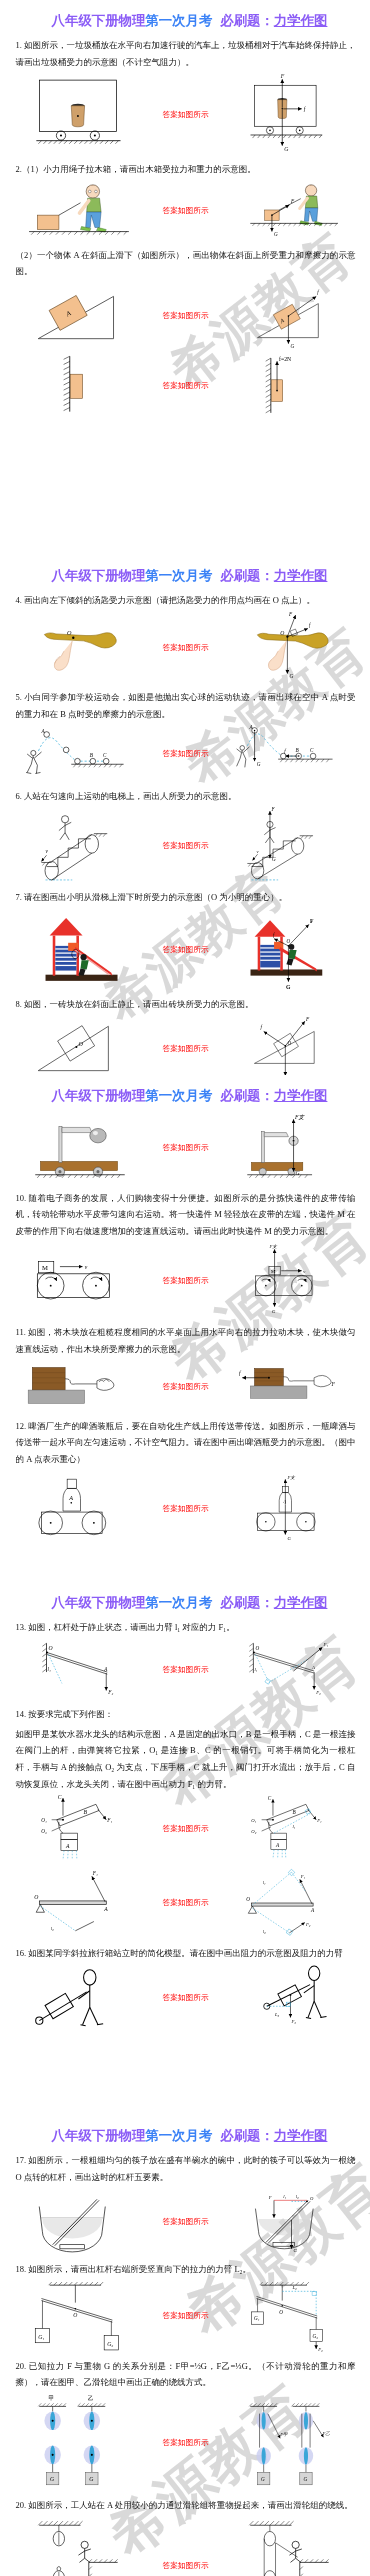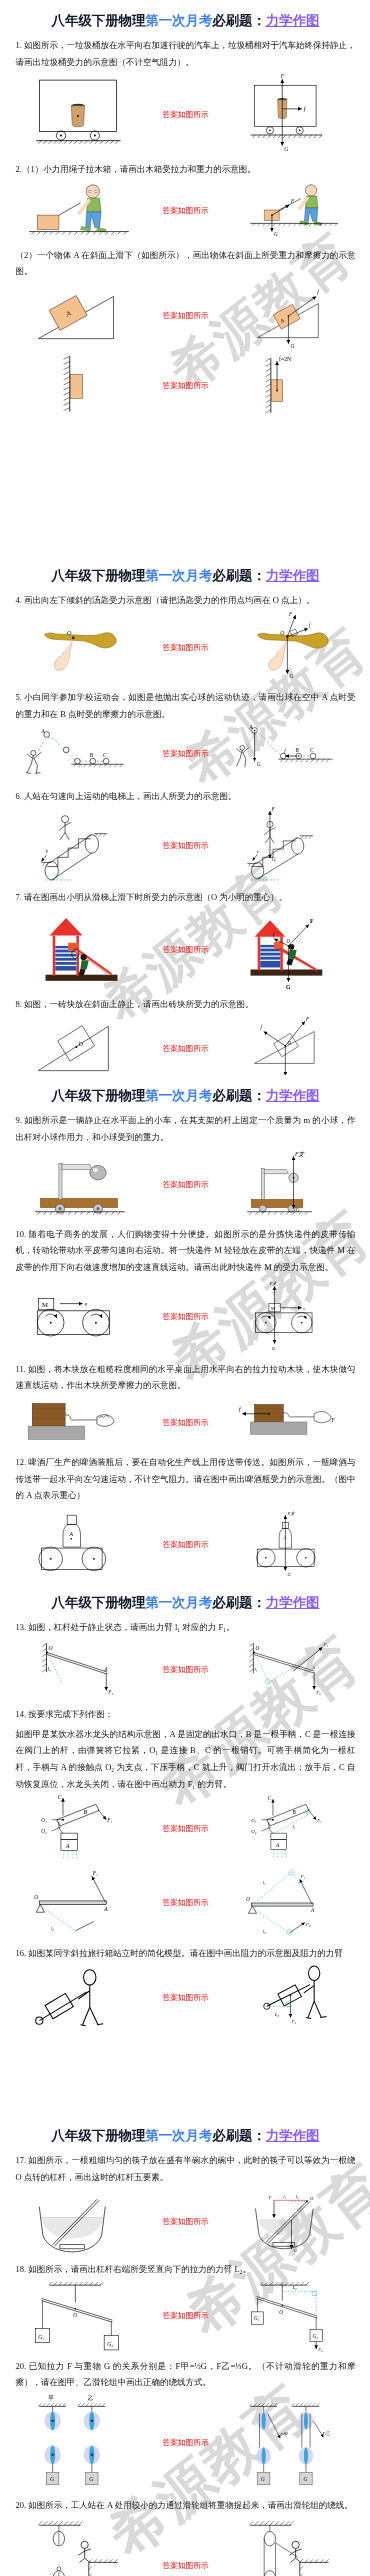--- a/index.html
+++ b/index.html
@@ -47,21 +47,21 @@
   .title {
     text-align:center;
     font-family:"Liberation Sans","DejaVu Sans",sans-serif;
     font-weight:900;
     font-size:13.4px;
     line-height:1.25;
     letter-spacing:0px;
     margin: 4.1px 0 7.2px 0;
     white-space:nowrap;
   }
-  .title .t-black { color:#0f172a; }
+  .title .t-black { color:#8b5cf6;margin-left:8px; }
   .title .t-blue  { color:#3b82f6; }
   .title .t-red   { color:#8b5cf6;text-decoration:underline; }
 
   
   .qtext {
     font-family:"Liberation Serif","DejaVu Serif",serif;
     font-size:8.5px;
     line-height:1.95;
     text-align:justify;
     text-justify:inter-ideograph;
@@ -631,21 +631,20 @@
 
 <section class="page" style="height:507px">
   <div class="watermark">
     <div class="wm-text" style="left:155px; top:185px; font-size:57px;">希源教育</div>
   </div>
   <div class="page-inner">
     <h1 class="title">
       <span class="t-black">八年级下册物理</span><span class="t-blue">第一次月考</span><span class="t-black">必刷题：</span><span class="t-red">力学作图</span>
     </h1>
 
-    <p class="qtext">9. 如图所示是一辆静止在水平面上的小车，在其支架的杆上固定一个质量为 m 的小球，作出杆对小球作用力，和小球受到的重力。</p>
     <div class="figrow">
       <div class="fig left">
         <svg width="108" height="62" viewBox="0 0 210 120">
           <rect x="28" y="86" width="150" height="18" fill="#a9712e" stroke="#6b4410" stroke-width="1"></rect>
           <circle cx="66" cy="106" r="9" fill="#c9c9c9" stroke="#444" stroke-width="1.2"></circle>
           <circle cx="66" cy="106" r="3" fill="#6a6a6a"></circle>
           <circle cx="140" cy="106" r="9" fill="#c9c9c9" stroke="#444" stroke-width="1.2"></circle>
           <circle cx="140" cy="106" r="3" fill="#6a6a6a"></circle>
           <rect x="64" y="18" width="6" height="70" fill="#d9d9d9" stroke="#555" stroke-width="1"></rect>
           <path d="M70 20 L124 20 L128 30 L70 30 Z" fill="#e0e0e0" stroke="#555" stroke-width="1"></path>

